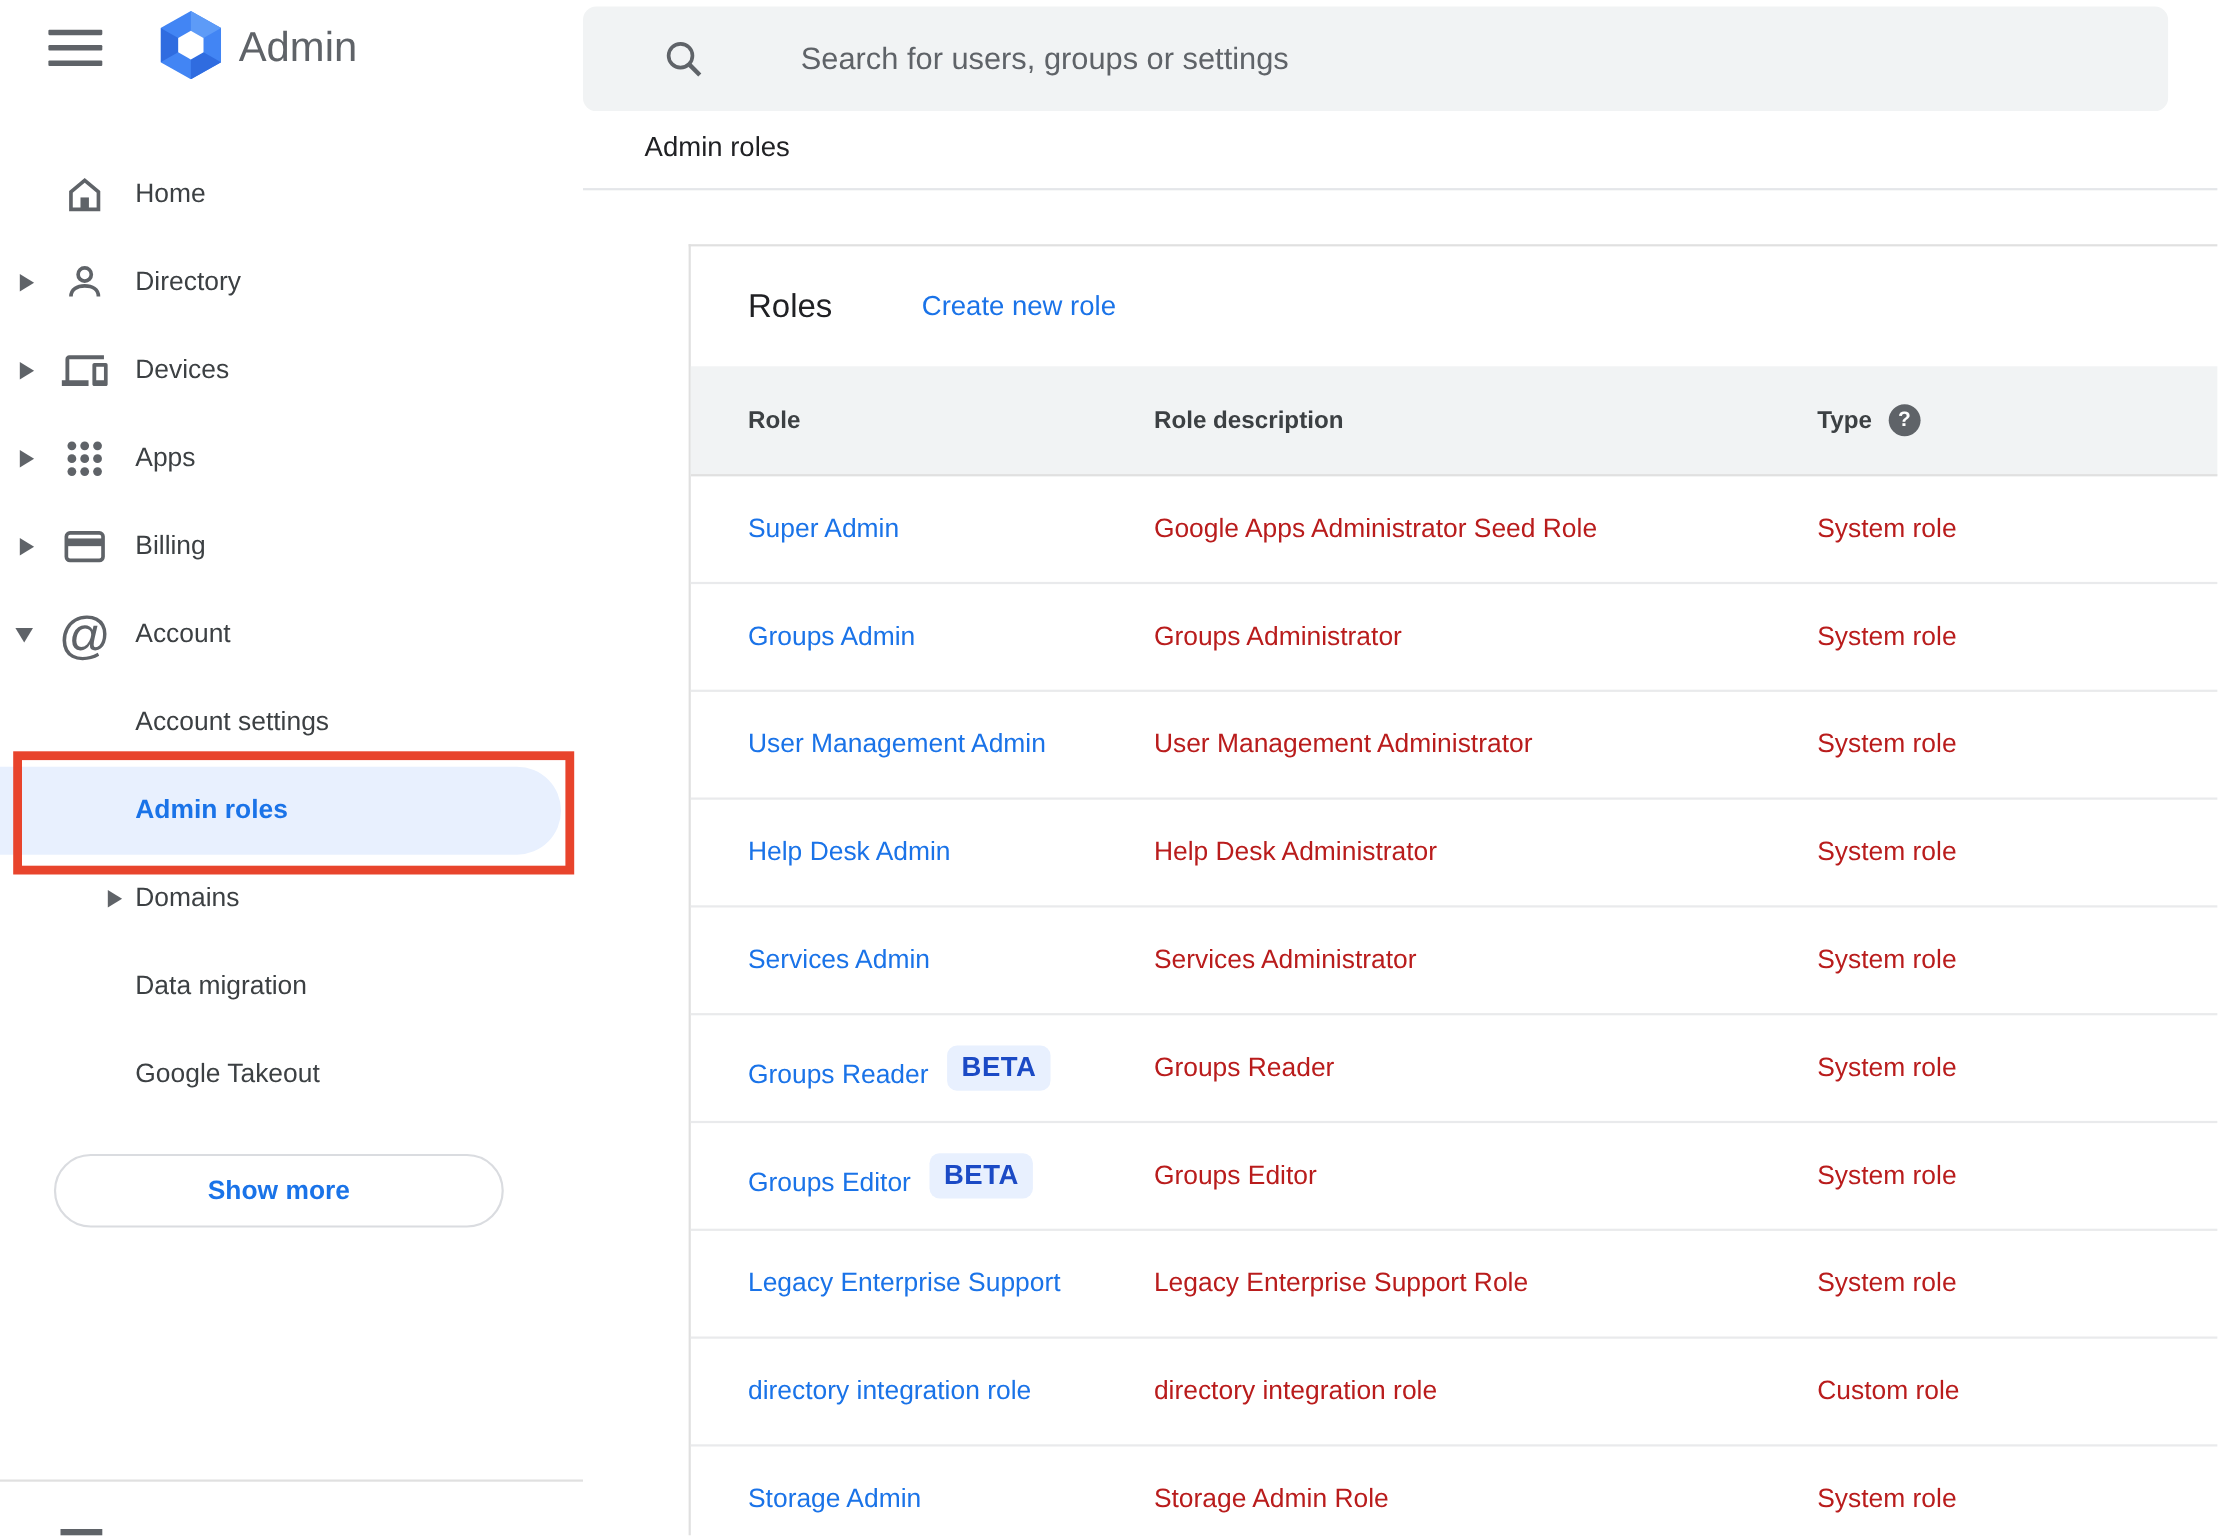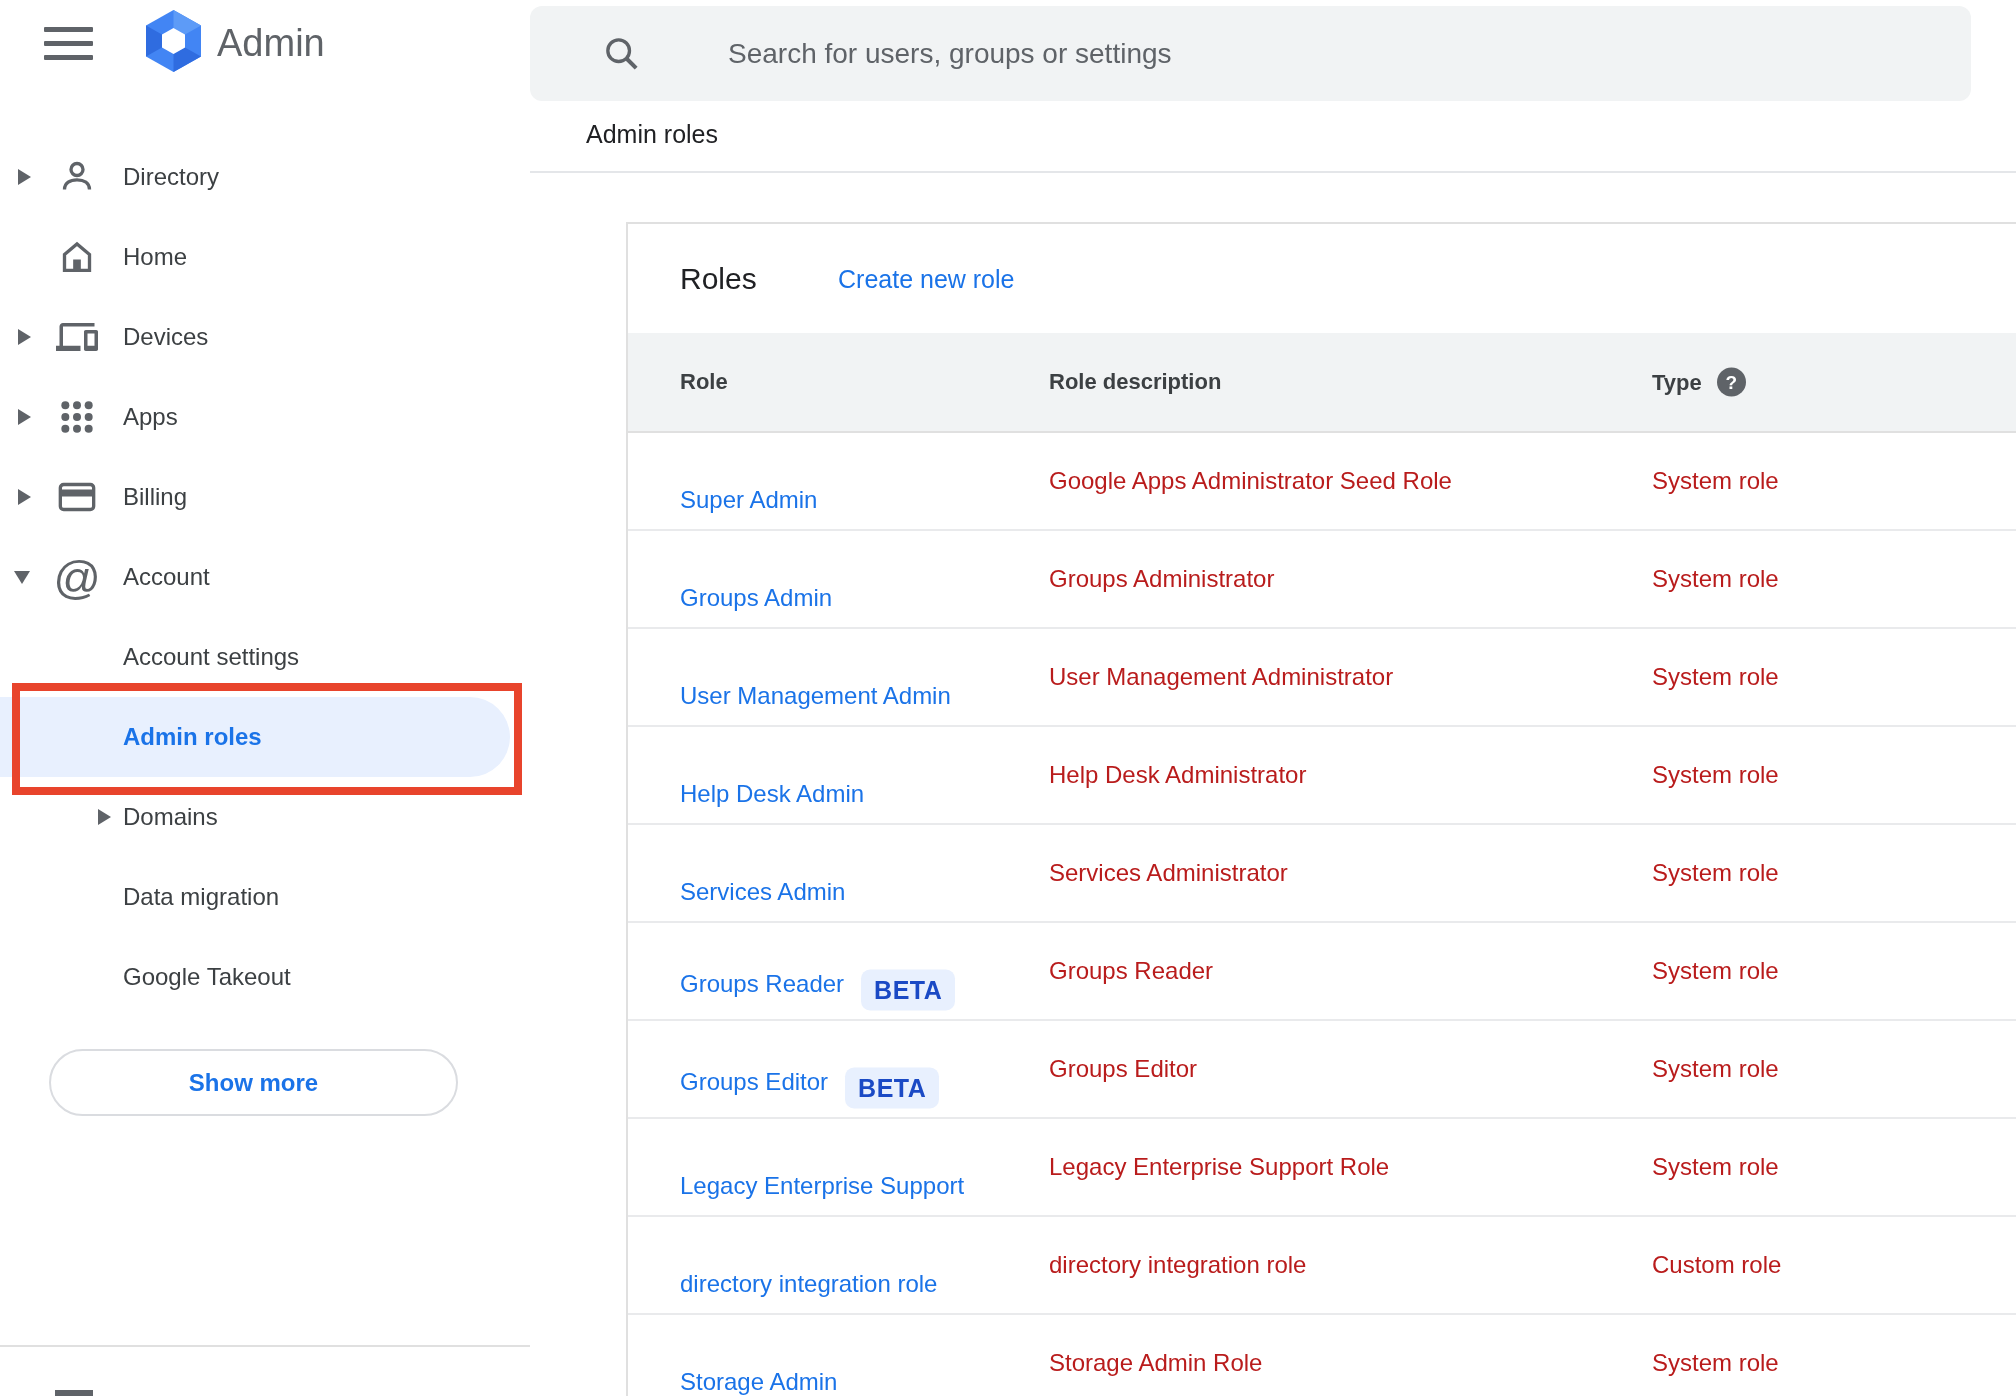--- a/index.html
+++ b/index.html
@@ -79,21 +79,21 @@
   .col1 { left:52px; } .col2 { left:421px; } .col3 { left:1024px; }
   .type-col { display:flex; align-items:center; gap:15px; }
   .help-icon {
     width:29px; height:29px; border-radius:50%; background:#5f6368; color:#fff;
     display:flex; align-items:center; justify-content:center;
     font-size:19px; font-weight:bold; cursor:pointer;
   }
 
   .trow { position:relative; height:98px; border-bottom:2px solid #e9eaec; }
   .trow .cell { position:absolute; top:50%; transform:translateY(-50%); font-size:24px; }
-  .role-cell { display:flex; align-items:flex-start; gap:17px;margin-top:19px; }
+  .role-cell { display:flex; align-items:flex-end; gap:17px; }
   .role-link { color:#1a73e8; text-decoration:none; cursor:pointer; white-space:nowrap; }
   .beta-badge {
     background:#e8f0fe; color:#1b4ac5; font-size:25px; font-weight:bold;
     padding:8px 13px; border-radius:9px; letter-spacing:0.5px; line-height:1;
   }
   .desc-cell, .type-cell { color:#b91c1c; white-space:nowrap; }
 </style>
 </head>
 <body>
 
@@ -113,37 +113,37 @@
           <polygon points="0,15.5 16,24.5 16,37.5 0,46.5" fill="#2f6ce0"></polygon>
           <polygon points="27.5,18 39,24.5 39,37.5 27.5,44 16,37.5 16,24.5" fill="#ffffff"></polygon>
         </svg>
       </span>
       <span class="logo-text">Admin</span>
     </div>
   </div>
 
   <div class="sb-nav" id="sb-nav">
       <div class="sb-item">
+        <span class="sb-icon">
+          <svg width="40" height="40" viewBox="0 0 24 24">
+            <path d="M4.5 10.5 L12 4.2 L19.5 10.5 V20 H4.5 Z" fill="none" stroke="#5f6368" stroke-width="2"></path>
+            <rect x="9.7" y="13.5" width="4.6" height="6.5" fill="#5f6368"></rect>
+          </svg>
+        </span>
+        <span class="sb-label">Home</span>
+      </div>
+      <div class="sb-item">
         <span class="caret-right"></span>
         <span class="sb-icon">
           <svg width="40" height="40" viewBox="0 0 24 24" fill="none" stroke="#5f6368" stroke-width="2">
             <circle cx="12" cy="7.5" r="3.6"></circle>
             <path d="M4.5 19.5 c0-4 3.4-5.8 7.5-5.8 s7.5 1.8 7.5 5.8"></path>
           </svg>
         </span>
         <span class="sb-label">Directory</span>
-      </div>
-      <div class="sb-item">
-        <span class="sb-icon">
-          <svg width="40" height="40" viewBox="0 0 24 24">
-            <path d="M4.5 10.5 L12 4.2 L19.5 10.5 V20 H4.5 Z" fill="none" stroke="#5f6368" stroke-width="2"></path>
-            <rect x="9.7" y="13.5" width="4.6" height="6.5" fill="#5f6368"></rect>
-          </svg>
-        </span>
-        <span class="sb-label">Home</span>
       </div>
       <div class="sb-item">
         <span class="caret-right"></span>
         <span class="sb-icon">
           <svg width="42" height="42" viewBox="0 0 24 24" fill="#5f6368">
             <path d="M4 6h18V4H4c-1.1 0-2 .9-2 2v11H0v3h14v-3H4V6zm19 2h-6c-.55 0-1 .45-1 1v10c0 .55.45 1 1 1h6c.55 0 1-.45 1-1V9c0-.55-.45-1-1-1zm-1 9h-4v-7h4v7z"></path>
           </svg>
         </span>
         <span class="sb-label">Devices</span>
       </div>

